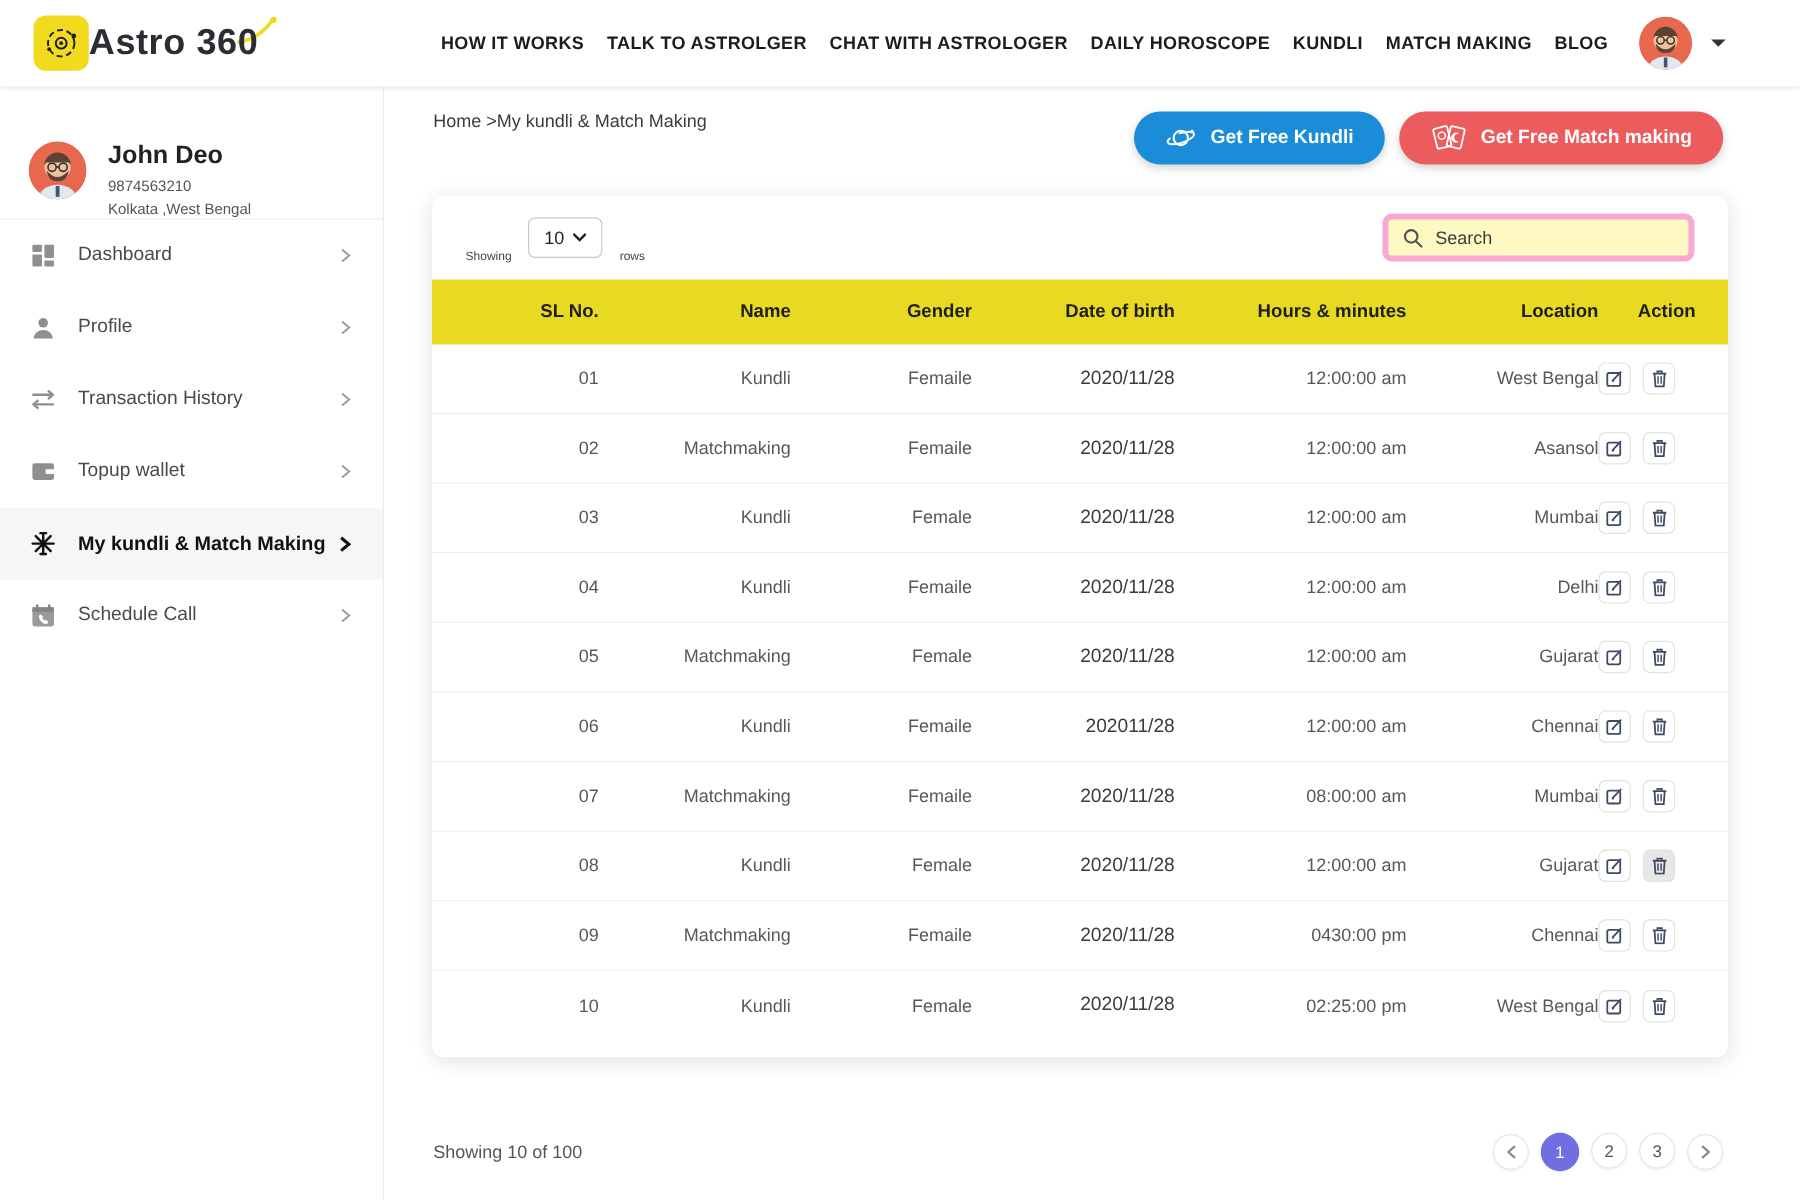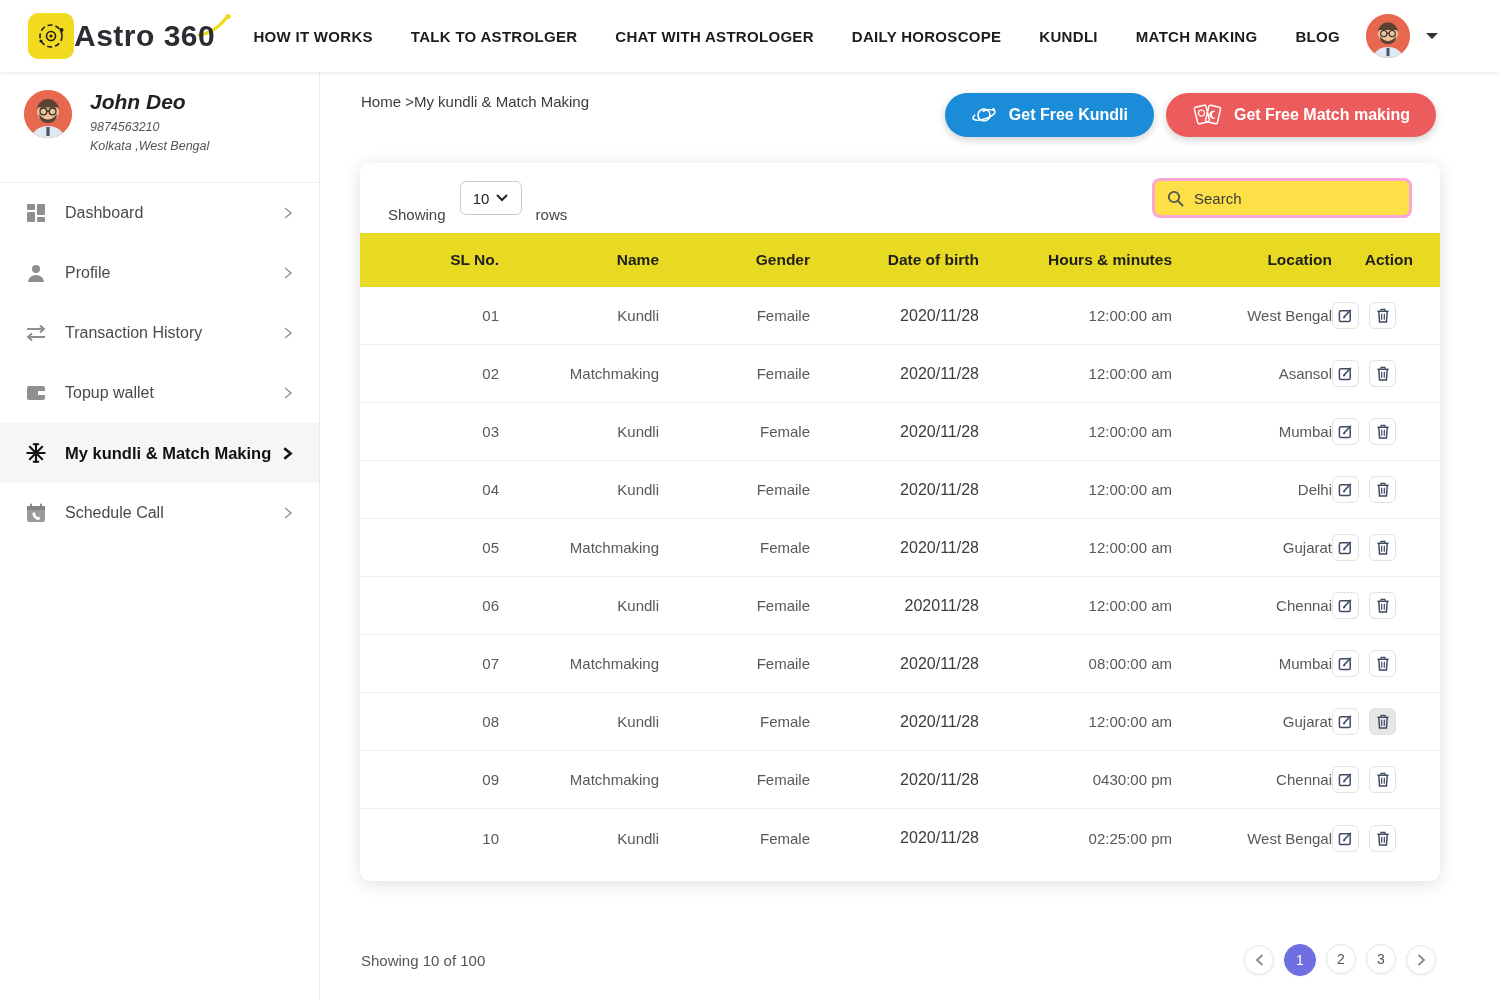--- a/index.html
+++ b/index.html
@@ -6,29 +6,29 @@
   html,body { width:1500px; height:1000px; overflow:hidden; background:#fff;
     font-family:"Liberation Sans", sans-serif; }
 
   
   .header { position:absolute; top:0; left:0; width:1500px; height:72px; background:#fff;
     display:flex; align-items:center; box-shadow:0 1px 4px rgba(0,0,0,.10); z-index:20; }
   .logo { display:flex; align-items:center; margin-left:28px; cursor:pointer; }
   .logo-box { width:46px; height:46px; border-radius:10px; background:#f2da1f;
     display:flex; align-items:center; justify-content:center; }
   .logo-text { font-size:30px; font-weight:700; color:#2b2d33; letter-spacing:.5px; position:relative; }
-  .nav { display:flex; align-items:center; gap:38px; margin-left:auto; margin-right:26px; }
+  .nav { display:flex; align-items:center; gap:19px; margin-left:auto; margin-right:26px; }
   .nav-item { font-size:15px; font-weight:600; color:#1c1c1c; letter-spacing:.3px; cursor:pointer; white-space:nowrap; }
   .hdr-avatar-wrap { display:flex; align-items:center; gap:14px; margin-right:60px; cursor:pointer; }
   .avatar { border-radius:50%; overflow:hidden; background:#e8674f; flex:0 0 auto; }
 
   
   .sidebar { position:absolute; top:72px; left:0; width:320px; height:928px; background:#fff;
     border-right:1px solid #ececec; z-index:10; }
-  .user-card { display:flex; align-items:flex-start; gap:18px; padding:18px 24px 0 24px; height:110px;font-style:italic; }
+  .user-card { display:flex; align-items:flex-start; gap:18px; padding:46px 24px 0 24px; height:110px; }
   .user-name { font-size:21px; font-weight:700; color:#222; margin-bottom:4px; }
   .user-phone, .user-loc { font-size:12.5px; color:#555; line-height:1.5; }
   .sb-divider { border:none; border-top:1px solid #eee; margin:0; }
   .sb-item { height:60px; display:flex; align-items:center; padding:0 26px 0 24px; cursor:pointer; }
   .sb-item.active { background:#f6f6f6; }
   .sb-icon { width:24px; height:24px; display:flex; align-items:center; justify-content:center; }
   .sb-label { margin-left:17px; font-size:16px; color:#4a4a4a;text-align:center; }
   .sb-item.active .sb-label { font-weight:700; color:#111; font-size:16.5px; }
   .sb-chevron { margin-left:auto; display:flex; }
 
@@ -38,25 +38,25 @@
   .breadcrumb .bc-home { cursor:pointer; }
   .top-actions { position:absolute; top:21px; right:64px; display:flex; gap:12px; }
   .pill-btn { height:44px; border:none; border-radius:22px; display:flex; align-items:center; gap:12px;
     padding:0 26px; font-size:16px; font-weight:700; color:#fff; cursor:pointer;
     box-shadow:0 3px 8px rgba(0,0,0,.18); font-family:Liberation Sans, sans-serif; }
 
   
   .card { position:absolute; top:91px; left:40px; width:1080px; height:718px; background:#fff;
     border-radius:10px; box-shadow:0 3px 18px rgba(0,0,0,.12); overflow:hidden; }
   .controls { height:70px; display:flex; align-items:center; padding:0 28px; }
-  .ctl-label { font-size:15px; color:#444;margin-top:32px; }
+  .ctl-label { font-size:10px; color:#444;margin-top:32px; }
   .rows-select { width:62px; height:34px; border:1px solid #c9c9c9; border-radius:6px; margin:0 14px;
     display:flex; align-items:center; justify-content:center; gap:7px; font-size:15px; color:#222; cursor:pointer; background:#fff; }
-  .search-box { margin-left:auto; width:260px; height:40px; border:3px solid #f9a8d4; border-radius:8px;
-    display:flex; align-items:center; padding:0 12px; gap:10px; background:#fde047; }
+  .search-box { margin-left:auto; width:260px; height:40px; border:5px solid #f9a8d4; border-radius:8px;
+    display:flex; align-items:center; padding:0 12px; gap:10px; background:#fef9c3; }
   .search-box input { border:none; outline:none; flex:1; font-size:15px; color:#333;
     font-family:"Liberation Sans", sans-serif; background:transparent; }
   .search-box input::placeholder { color:#3c3c3c; }
 
   .t-head, .t-row { display:grid; grid-template-columns:112px 160px 151px 169px 193px 160px 1fr;
     align-items:center; padding:0 27px;text-align:right; }
   .t-head { height:54px; background:#e8d922; }
   .t-head .th { font-size:15.5px; font-weight:700; color:#1f1f1f; }
   .t-row { height:58px; border-bottom:1px solid #efefef; }
   .t-row:last-child { border-bottom:none; }

